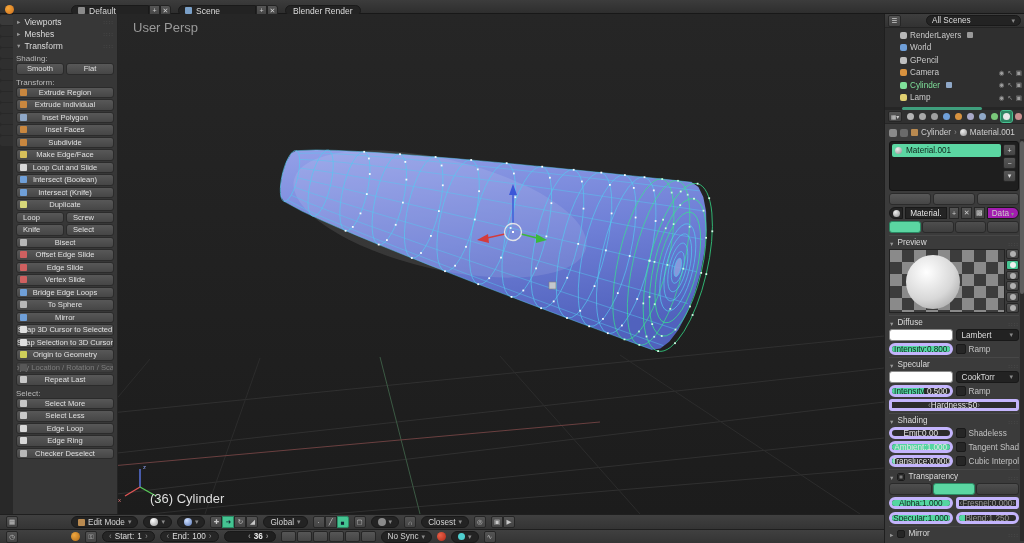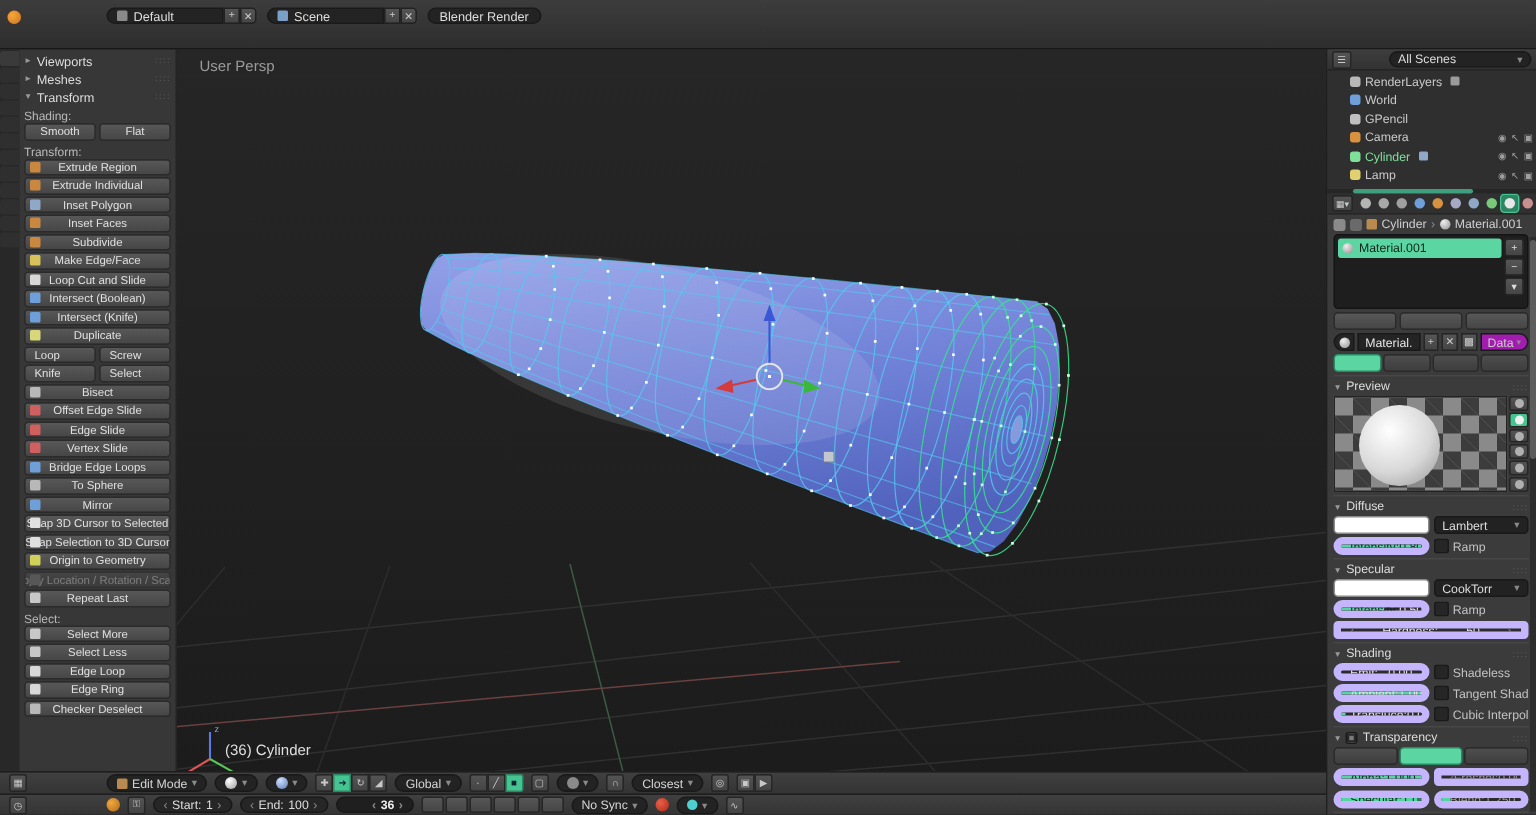--- a/index.html
+++ b/index.html
@@ -1,35 +1,35 @@
 <!DOCTYPE html>
 <html><head>
 <meta charset="utf-8">
 <style>
 *{box-sizing:border-box;margin:0;padding:0}
 html,body{width:1024px;height:543px;overflow:hidden}
 body{background:#2b2b2b;font-family:"Liberation Sans",sans-serif;font-size:9px;color:#ccc;-webkit-font-smoothing:antialiased}
 .app{width:1024px;height:543px;display:flex;flex-direction:column}
 
-.topbar{height:14px;flex:none;background:linear-gradient(#3c3c3c,#2e2e2e);border-bottom:1px solid #181818;display:flex;align-items:flex-end;gap:7px;padding:16px 5px;font-size:8.5px;color:#d4d4d4}
+.topbar{height:14px;flex:none;background:linear-gradient(#3c3c3c,#2e2e2e);border-bottom:1px solid #181818;display:flex;align-items:flex-start;gap:7px;padding:5px 5px;font-size:8.5px;color:#d4d4d4}
 .blicon{width:9px;height:9px;border-radius:50%;background:radial-gradient(circle at 35% 35%,#f6a83a,#cf6f1e);flex:none}
 .menu{padding:0 2px;cursor:default}
 .selgrp{display:flex;align-items:center}
 .selpill{background:#232323;border:1px solid #1a1a1a;border-radius:7px 0 0 7px;height:11px;display:flex;align-items:center;gap:4px;padding:0 6px;min-width:78px;color:#ddd}
 .selpill .gicon{width:7px;height:7px;background:#8a8a8a;border-radius:1px;flex:none}
 .sq{width:11px;height:11px;background:linear-gradient(#555,#454545);border:1px solid #222;display:flex;align-items:center;justify-content:center;font-size:7px;color:#ccc}
 .sq:last-child{border-radius:0 3px 3px 0}
 .enginedd{background:#232323;border:1px solid #1a1a1a;border-radius:7px;height:11px;display:flex;align-items:center;padding:0 7px;color:#ddd}
 .stats{display:flex;align-items:center;gap:4px;color:#9d9d9d;margin-left:4px;white-space:nowrap}
 
 .main{flex:1;display:flex;min-height:0}
 .left-col{width:884px;flex:none;display:flex;flex-direction:column}
 .viewarea{position:relative;flex:1;background:linear-gradient(#262626,#1c1c1c);overflow:hidden}
 .vp-svg{position:absolute;left:0;top:0}
-.vp-label{position:absolute;color:#9a9a9a;font-size:10px;z-index:3}
+.vp-label{position:absolute;color:#9a9a9a;font-size:13px;z-index:3}
 .user-persp{left:133px;top:6px}
 .obj-label{left:150px;bottom:8px;color:#dedede}
 
 .shelf{position:absolute;left:0;top:0;bottom:0;width:118px;display:flex;z-index:6;background:#373737;border-right:1px solid #242424}
 .shelf-tabs{width:13px;background:#282828;display:flex;flex-direction:column;gap:1px;padding-top:1px;overflow:hidden}
 .shelf-tab{writing-mode:vertical-rl;transform:rotate(180deg);font-size:7px;color:#ababab;background:#2f2f2f;padding:5px 0;text-align:center;flex:none;border-radius:0 2px 2px 0}
 .shelf-tab.active{background:#3a3a3a;color:#d8d8d8}
 .shelf-main{flex:1;padding:2px 3px;overflow:hidden;display:flex;flex-direction:column}
 .phead{display:flex;align-items:center;gap:3px;height:12px;color:#dcdcdc;font-size:8.5px;flex:none}
 .phead::before{content:"\25BC";font-size:5.5px;color:#999}
@@ -120,21 +120,21 @@
 .sechead .hchk.on{background:#7a7a7a;box-shadow:inset 0 0 0 1.5px #262626}
 .prevbox{height:64px;flex:none;display:flex;gap:1px}
 .prevchk{flex:1;position:relative;border:1px solid #232323;background:#8a8a8a;background-image:linear-gradient(45deg,#3c3c3c 25%,transparent 25%,transparent 75%,#3c3c3c 75%),linear-gradient(45deg,#3c3c3c 25%,transparent 25%,transparent 75%,#3c3c3c 75%);background-size:24px 24px;background-position:0 0,12px 12px;overflow:hidden}
 .prevsphere{position:absolute;left:16px;top:5px;width:54px;height:54px;border-radius:50%;background:radial-gradient(circle at 38% 32%,#ffffff,#d8d8d8 55%,#9c9c9c 95%)}
 .prevtypes{width:13px;display:flex;flex-direction:column;gap:1px}
 .pt{flex:1;background:linear-gradient(#545454,#444);border:1px solid #262626;border-radius:2px;display:flex;align-items:center;justify-content:center}
 .pt .pdot{width:6px;height:6px;border-radius:50%}
 .pt.active{background:#45c492}
 .prow{display:grid;grid-template-columns:1fr 1fr;gap:3px;align-items:center;flex:none}
 .swatch{height:12px;background:#fff;border:1px solid #8a8a8a;border-radius:3px}
-.slider{position:relative;height:12px;background:#2c2c2c;border:5px solid #c4b5fd;border-radius:7px;overflow:hidden;display:flex;align-items:center;justify-content:space-between;padding:0 6px;color:#e6e6e6}
+.slider{position:relative;height:12px;background:#2c2c2c;border:3px solid #c4b5fd;border-radius:7px;overflow:hidden;display:flex;align-items:center;justify-content:center;padding:0 6px;color:#e6e6e6}
 .slider .fillbar{position:absolute;left:0;top:0;bottom:0;background:#54d6a2}
 .slider span{position:relative;z-index:1}
 .slider.full{color:#10251c}
 .slider.part .lab{color:#10251c}
 .slider.num{border-radius:3px}
 .slider.num::before{content:"\2039";color:#8a8a8a;position:relative;z-index:1}
 .slider.num::after{content:"\203A";color:#8a8a8a;position:relative;z-index:1}
 .slider.dim{color:#9a9a9a}
 .chk{display:flex;align-items:center;gap:3px;color:#c2c2c2;white-space:nowrap;overflow:hidden}
 .chk::before{content:"";width:8px;height:8px;background:#262626;border:1px solid #1a1a1a;border-radius:2px;flex:none}

